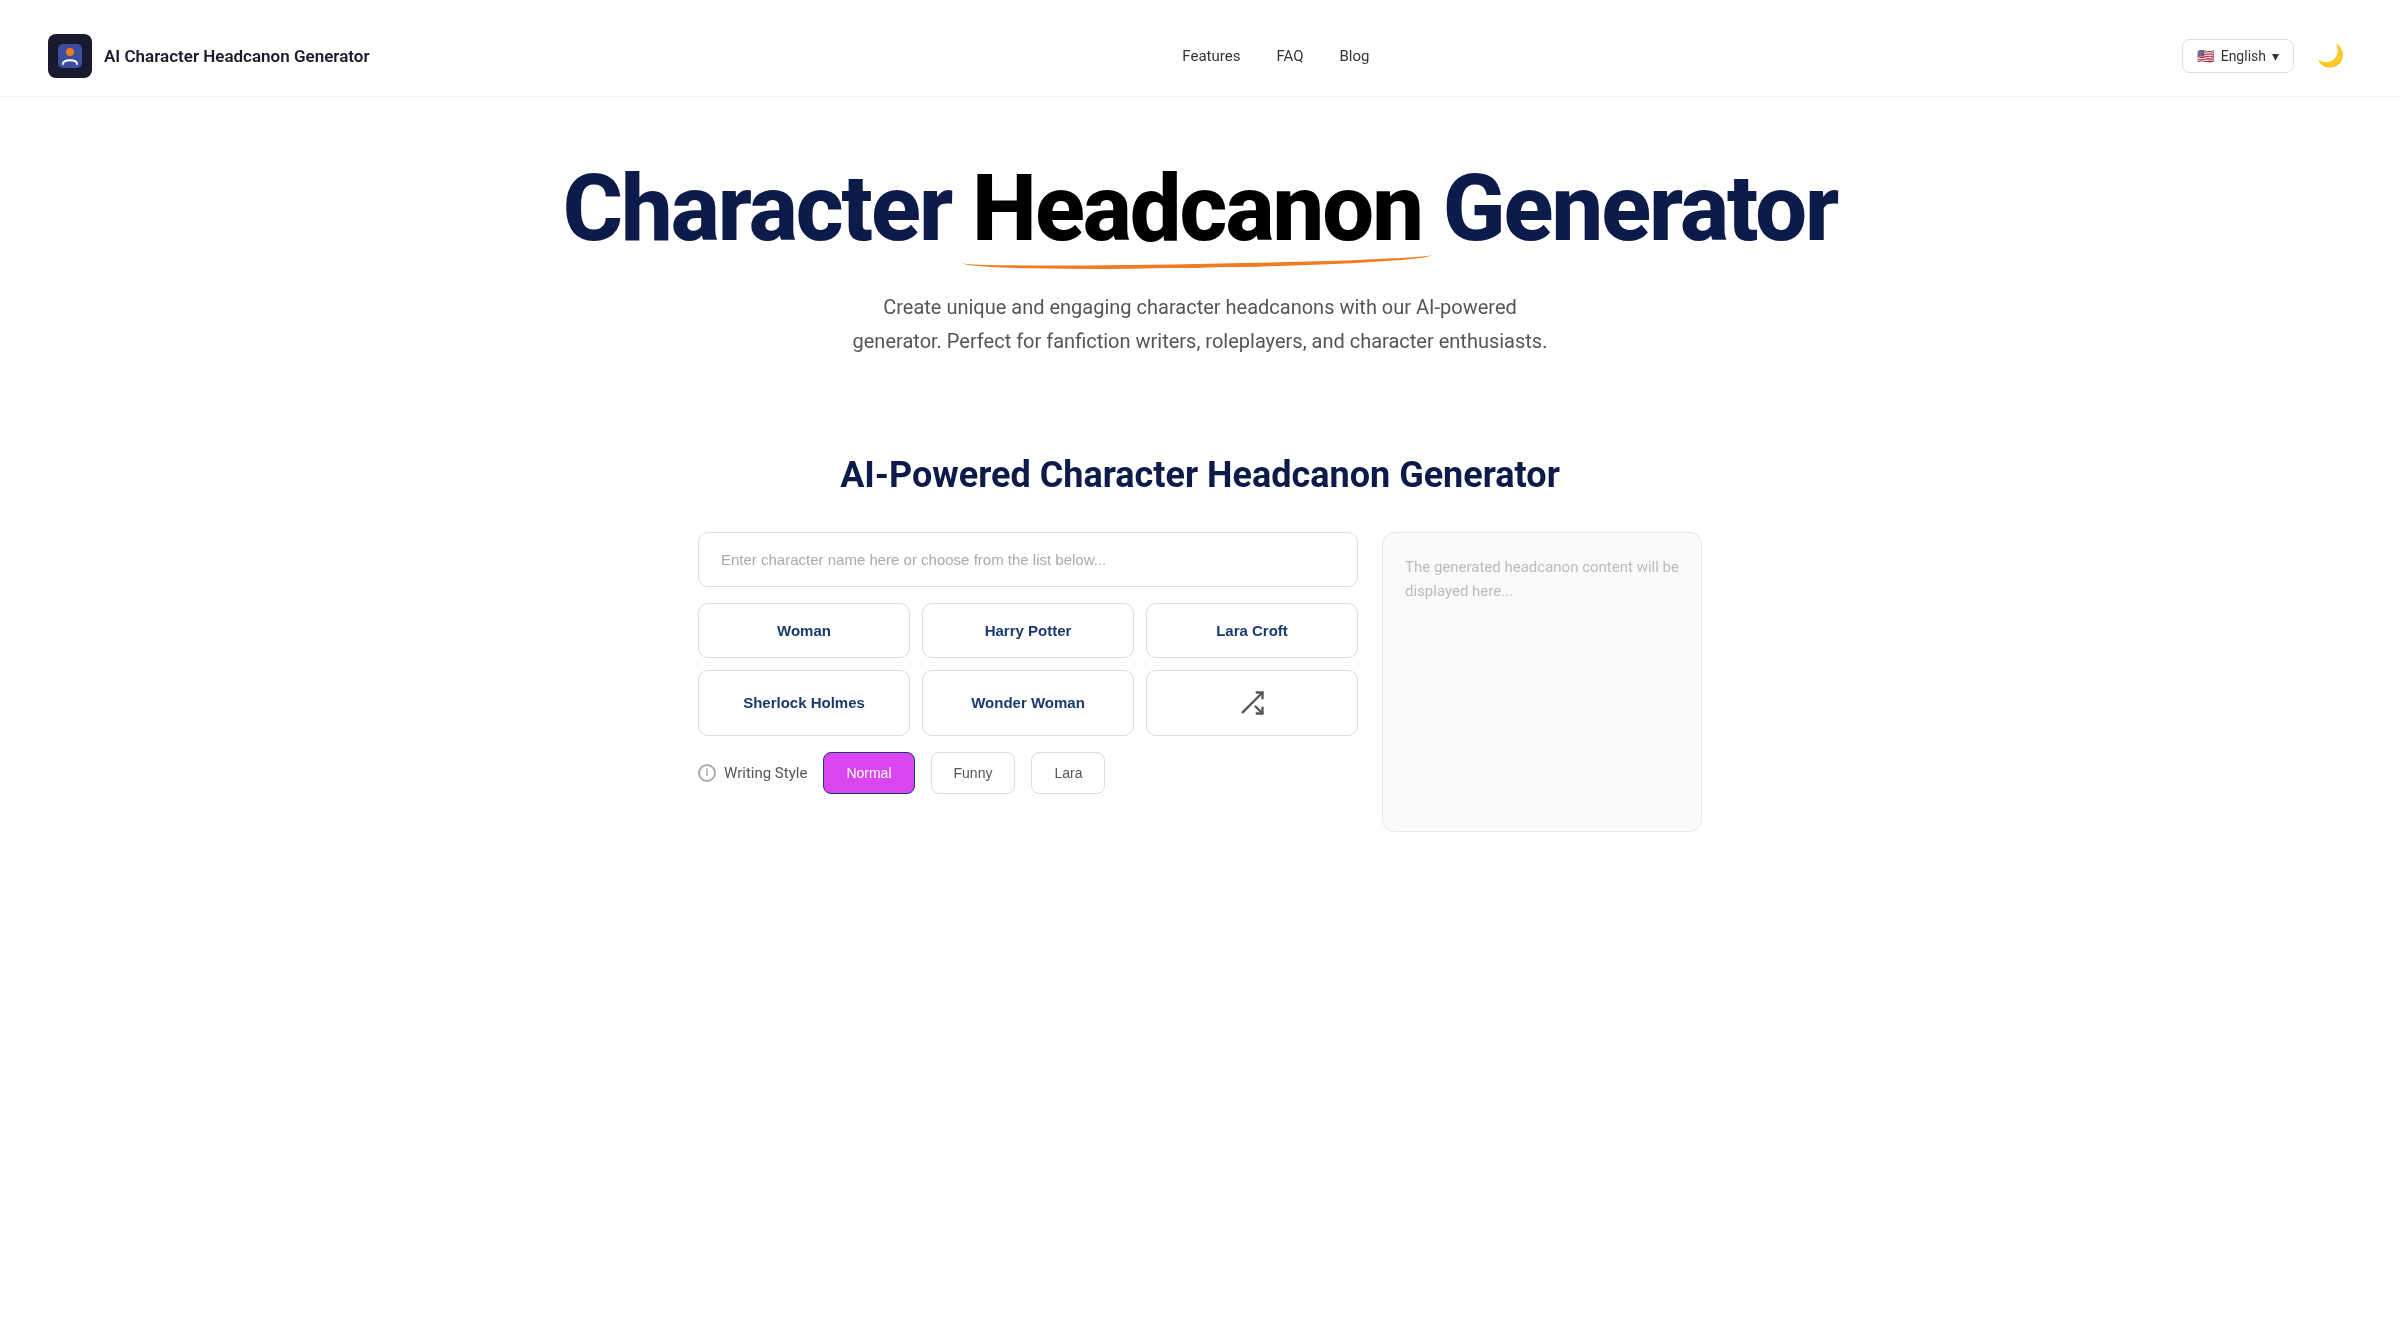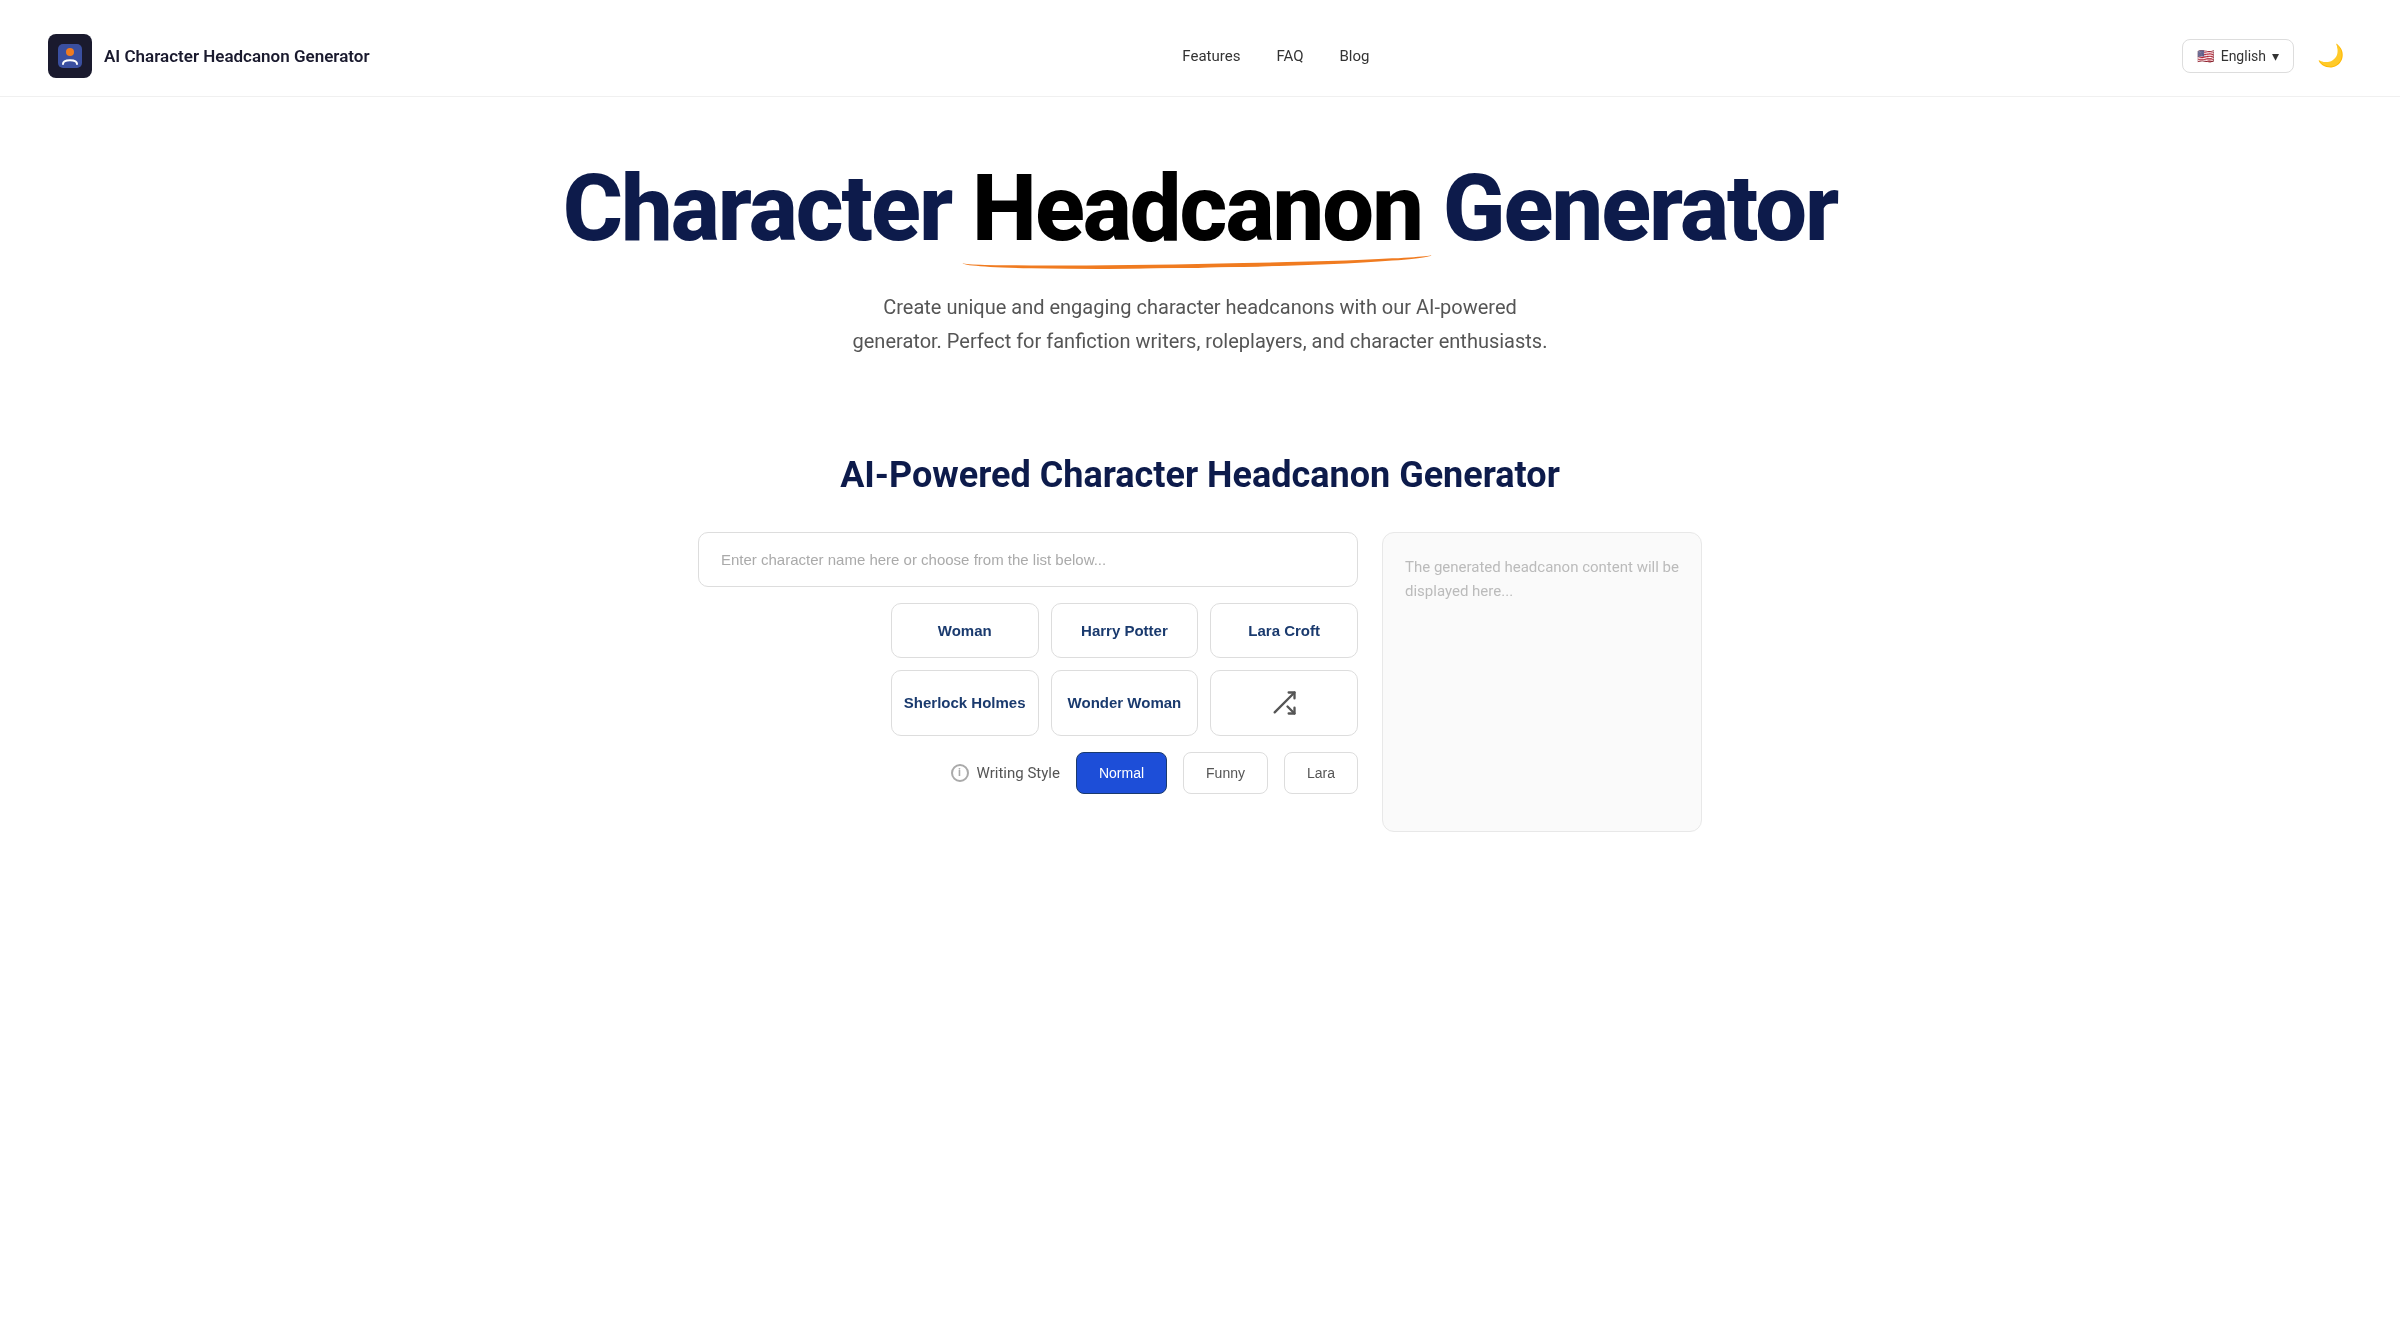--- a/index.html
+++ b/index.html
@@ -164,21 +164,20 @@
       display: grid;
       grid-template-columns: 1fr 320px;
       gap: 24px;
       align-items: start;
     }
 
     .generator-left {
       display: flex;
       flex-direction: column;
       gap: 16px;
-      align-items: flex-end;
     }
 
     .character-input {
       width: 100%;
       padding: 18px 22px;
       border: 1.5px solid #ddd;
       border-radius: 10px;
       font-size: 15px;
       color: #888;
       outline: none;
@@ -236,21 +235,21 @@
       padding: 12px 22px;
       border: 1.5px solid #ddd;
       border-radius: 8px;
       background: #fff;
       font-size: 14px;
       color: #555;
       cursor: pointer;
     }
 
     .style-btn.active {
-      background: #1d4ed8;
+      background: #d946ef;
       color: #fff;
       border-color: #1a3a6e;
     }
 
     
     .output-panel {
       border: 1.5px solid #e8e8e8;
       border-radius: 12px;
       padding: 22px;
       min-height: 300px;

